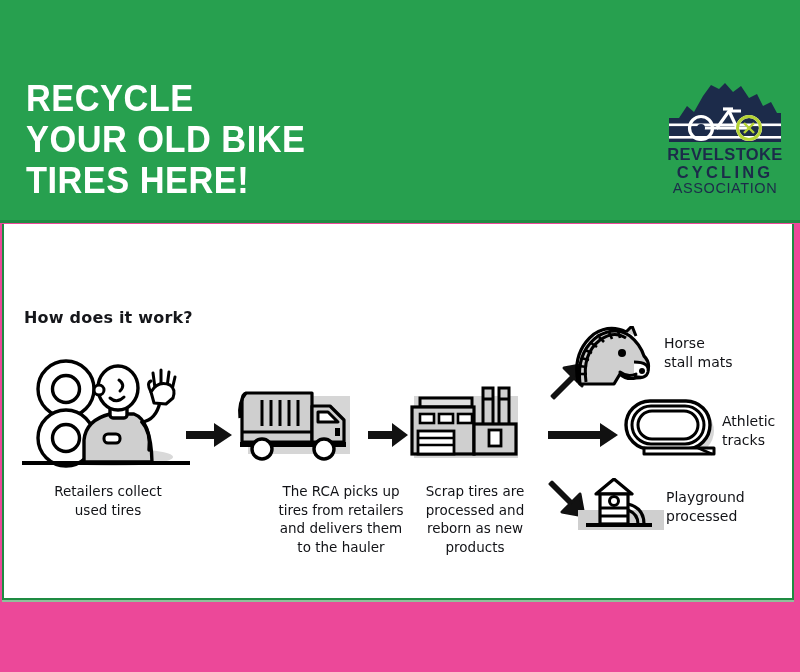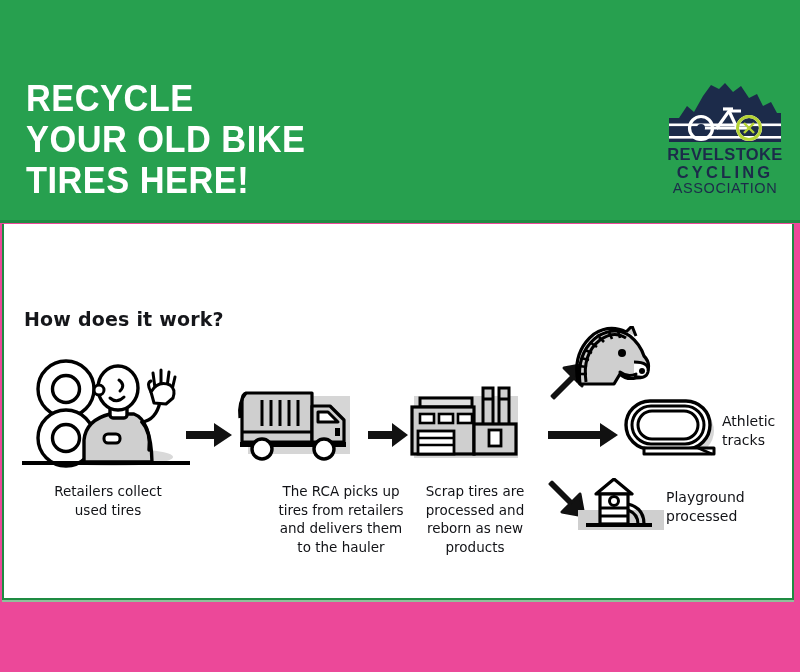--- a/index.html
+++ b/index.html
@@ -82,21 +82,21 @@
     background: #8fbf9b;
   }
 
   
   #section-heading {
     position: absolute;
     left: 24px;
     top: 308px;
     font-family: "DejaVu Sans", sans-serif;
     font-weight: bold;
-    font-size: 19px;
+    font-size: 16px;
     color: #15161a;
     letter-spacing: 0.2px;
     white-space: nowrap;
   }
 
   
   .caption {
     position: absolute;
     font-family: "DejaVu Sans", sans-serif;
     font-size: 13.5px;
@@ -325,20 +325,22 @@
 
       <circle cx="58" cy="27" r="4" fill="#000000"></circle>
 
       <path d="M70 36 Q86 36 84 46 Q82 54 70 50" fill="#ffffff" stroke="#000000" stroke-width="3"></path>
       <circle cx="78" cy="45" r="3" fill="#000000"></circle>
 
       <path d="M56 46 Q64 52 72 48" fill="none" stroke="#000000" stroke-width="3" stroke-linecap="round"></path>
     </svg>
   </div>
 
+  <div class="side-label" style="left:664px; top:334px; width:120px;">Horse
+stall mats</div>
 
   <div class="arrow" style="left:548px; top:422px;">
     <svg width="72" height="26" viewBox="0 0 72 26">
       <path d="M0 9 L52 9 L52 1 L70 13 L52 25 L52 17 L0 17 Z" fill="#111111"></path>
     </svg>
   </div>
 
   <div class="art" style="left:622px; top:398px; width:100px; height:62px;">
     <svg width="100" height="62" viewBox="0 0 100 62">
 

